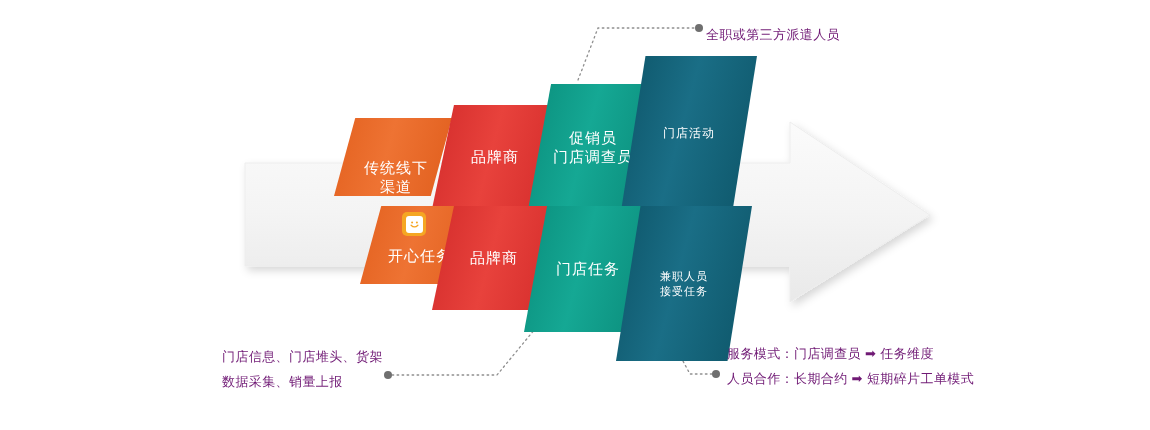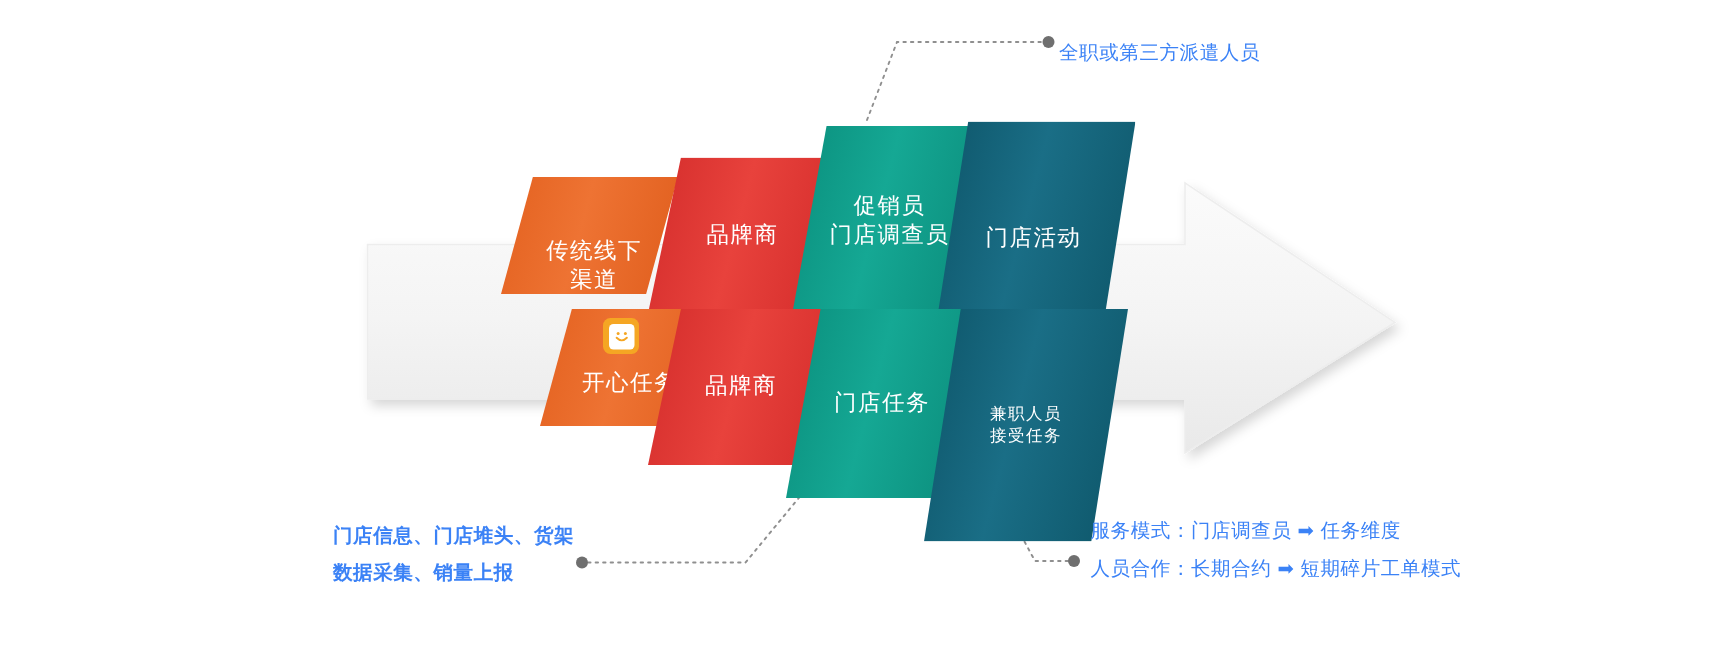--- a/index.html
+++ b/index.html
@@ -38,21 +38,21 @@
     background:linear-gradient(105deg,#d32c2b 0%,#e8423c 48%,#d42c2b 100%);
     clip-path:polygon(18% 0,100% 0,82% 100%,0% 100%);
     font-size:15px; padding-left:4px;}
   .c-top3{ left:528px; top:84px; width:128px; height:126px;
     background:linear-gradient(105deg,#0a8e7c 0%,#15a894 45%,#0a8a79 100%);
     clip-path:polygon(18% 0,100% 0,82% 100%,0% 100%);
     font-size:15px; padding-left:2px;align-items:center;}
   .c-top4{ left:621px; top:56px; width:136px; height:155px;
     background:linear-gradient(105deg,#0d5468 0%,#1a6e86 45%,#0d5568 100%);
     clip-path:polygon(18% 0,100% 0,82% 100%,0% 100%);
-    font-size:15px;margin-top:25px;}
+    font-size:12px;}
 
   
   .c-bot1{ left:360px; top:206px; width:118px; height:78px;
     background:linear-gradient(105deg,#e3611f 0%,#ee7333 45%,#e05e1d 100%);
     clip-path:polygon(18% 0,100% 0,82% 100%,0% 100%);
     font-size:15px; padding-top:22px; padding-left:2px;}
   .c-bot2{ left:432px; top:206px; width:122px; height:104px;
     background:linear-gradient(105deg,#d32c2b 0%,#e8423c 48%,#d42c2b 100%);
     clip-path:polygon(18% 0,100% 0,82% 100%,0% 100%);
     font-size:15px; padding-left:2px;}
@@ -75,28 +75,28 @@
     display:flex;align-items:center;justify-content:center;
   }
   .smiley .inner{
     width:17px;height:17px;border-radius:3px;background:#ffffff;
     display:flex;align-items:center;justify-content:center;
   }
 
   
   .anno{
     position:absolute;
-    color:#3b82f6;
+    color:#701a75;
     font-size:13px;
     line-height:1.95;
     white-space:pre-line;
     letter-spacing:0.4px;
   }
   .a-top{ left:706px; top:22px; }
-  .a-bl { left:222px; top:344px;font-weight:bold; }
+  .a-bl { left:222px; top:344px; }
   .a-br { left:727px; top:341px; }
 </style>
 </head>
 <body>
 
 <div id="stage">
 
   <svg id="svg-layer" viewBox="0 0 1150 430">
     <defs>
       <linearGradient id="arrGrad" x1="0" y1="0" x2="0" y2="1">

